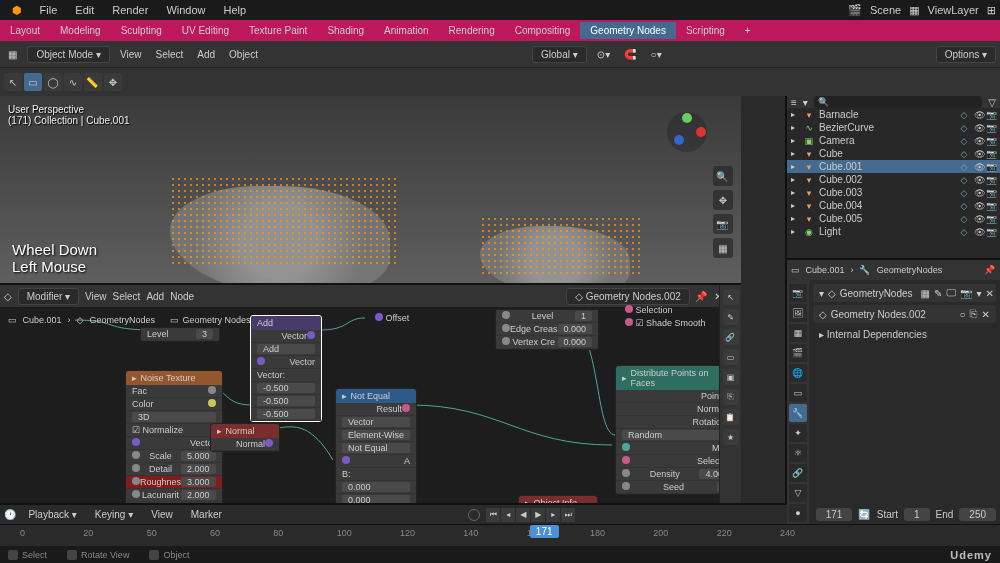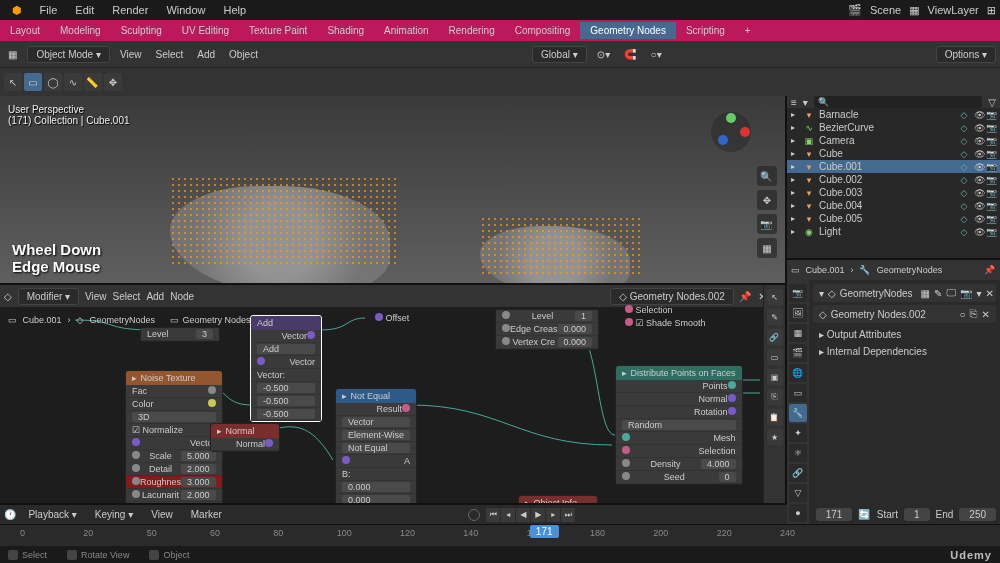--- a/index.html
+++ b/index.html
@@ -10,25 +10,25 @@
 .toolbar .right { display: flex; gap: 8px; align-items: center; }
 .tabs-bar { background: #be185d; height: 22px; display: flex; align-items: center; font-size: 10px; border-bottom: 1px solid #333; }
 .tabs-bar .tab { padding: 3px 10px; cursor: pointer; }
 .tabs-bar .tab.active { background: #446a8f; color: #fff; }
 .header2 { background: #333; height: 26px; display: flex; align-items: center; padding: 0 4px; gap: 6px; font-size: 10px; border-bottom: 1px solid #222; }
 .header2 .combo { background: #2a2a2a; border: 1px solid #444; padding: 2px 8px; border-radius: 3px; cursor: pointer; }
 .header2 .btn { padding: 2px 4px; cursor: pointer; }
 .header2 .spacer { flex: 1; }
 .iconrow { background: #333; height: 28px; display: flex; align-items: center; padding: 0 4px; gap: 2px; }
 .iconrow .ib { width: 18px; height: 18px; background: #3a3a3a; border-radius: 2px; cursor: pointer; display: flex; align-items: center; justify-content: center; font-size: 10px; }
-.main { display: flex; height: calc(563px - 20px - 22px - 26px - 28px - 21px - 22px - 17px); }
+.main { display: flex; height: calc(563px - 20px - 22px - 26px - 28px - 21px - 22px - 17px); gap: 44px; }
 .viewport { flex: 1; background: linear-gradient(180deg, #3a3a3a 0%, #6a6a6a 60%, #888 100%); position: relative; display: flex; flex-direction: column; }
 .viewport .vp3d { flex: 1; position: relative; overflow: hidden; }
 .viewport .vp3d .info { position: absolute; top: 8px; left: 8px; font-size: 10px; color: #eee; text-shadow: 1px 1px 1px #000; }
-.viewport .vp3d .hint { position: absolute; bottom: 8px; left: 12px; font-size: 15px; color: #fff; text-shadow: 1px 1px 2px #000; font-weight: 700; }
+.viewport .vp3d .hint { position: absolute; bottom: 8px; left: 12px; font-size: 15px; color: #fff; text-shadow: 1px 1px 2px #000; font-weight: 400; }
 .viewport .vp3d .gizmo { position: absolute; top: 12px; right: 30px; width: 48px; height: 48px; }
 .viewport .vp3d .navbtns { position: absolute; top: 70px; right: 8px; display: flex; flex-direction: column; gap: 4px; }
 .viewport .vp3d .navbtns > div { width: 20px; height: 20px; background: rgba(40,40,40,.7); border-radius: 3px; cursor: pointer; display:flex;align-items:center;justify-content:center;font-size:10px; }
 .viewport .nodearea { height: 220px; background: #1d1d1d; position: relative; border-top: 2px solid #111; overflow: hidden; }
 .viewport .nodehdr { background: #333; height: 22px; display: flex; align-items: center; padding: 0 4px; gap: 6px; font-size: 10px; }
 .viewport .nodehdr .combo { background: #2a2a2a; border: 1px solid #444; padding: 2px 8px; border-radius: 3px; cursor: pointer; }
 .node { position: absolute; background: #333; border: 1px solid #222; border-radius: 3px; font-size: 9px; min-width: 110px; }
 .node .nhdr { padding: 2px 6px; font-size: 9px; border-radius: 3px 3px 0 0; display:flex; align-items:center; gap:4px; }
 .node .nhdr.orange { background: #93562e; }
 .node .nhdr.teal { background: #2d6d62; }
@@ -162,21 +162,21 @@
           </svg>
       </div>
       <div class="navbtns">
         <div>🔍</div>
         <div>✥</div>
         <div>📷</div>
         <div>▦</div>
       </div>
       <div class="hint">
         <div>Wheel Down</div>
-        <div>Edge Mouse</div>
+        <div>Left Mouse</div>
       </div>
     </div>
 
     <div class="nodearea">
       <div class="nodehdr">
         <span>◇</span>
         <span class="combo"><span>Modifier</span> ▾</span>
         <span>View</span>
         <span>Select</span>
         <span>Add</span>
@@ -557,21 +557,20 @@
             <span>✕</span>
           </div>
           <div class="field">
             <span>◇</span>
             <span>Geometry Nodes.002</span>
             <span style="flex:1"></span>
             <span>○</span>
             <span>⎘</span>
             <span>✕</span>
           </div>
-          <div class="sect">▸ <span>Output Attributes</span></div>
           <div class="sect">▸ <span>Internal Dependencies</span></div>
         </div>
       </div>
     </div>
   </div>
 
 </div>
 
 <div class="timeline">
   <span>🕐</span>

